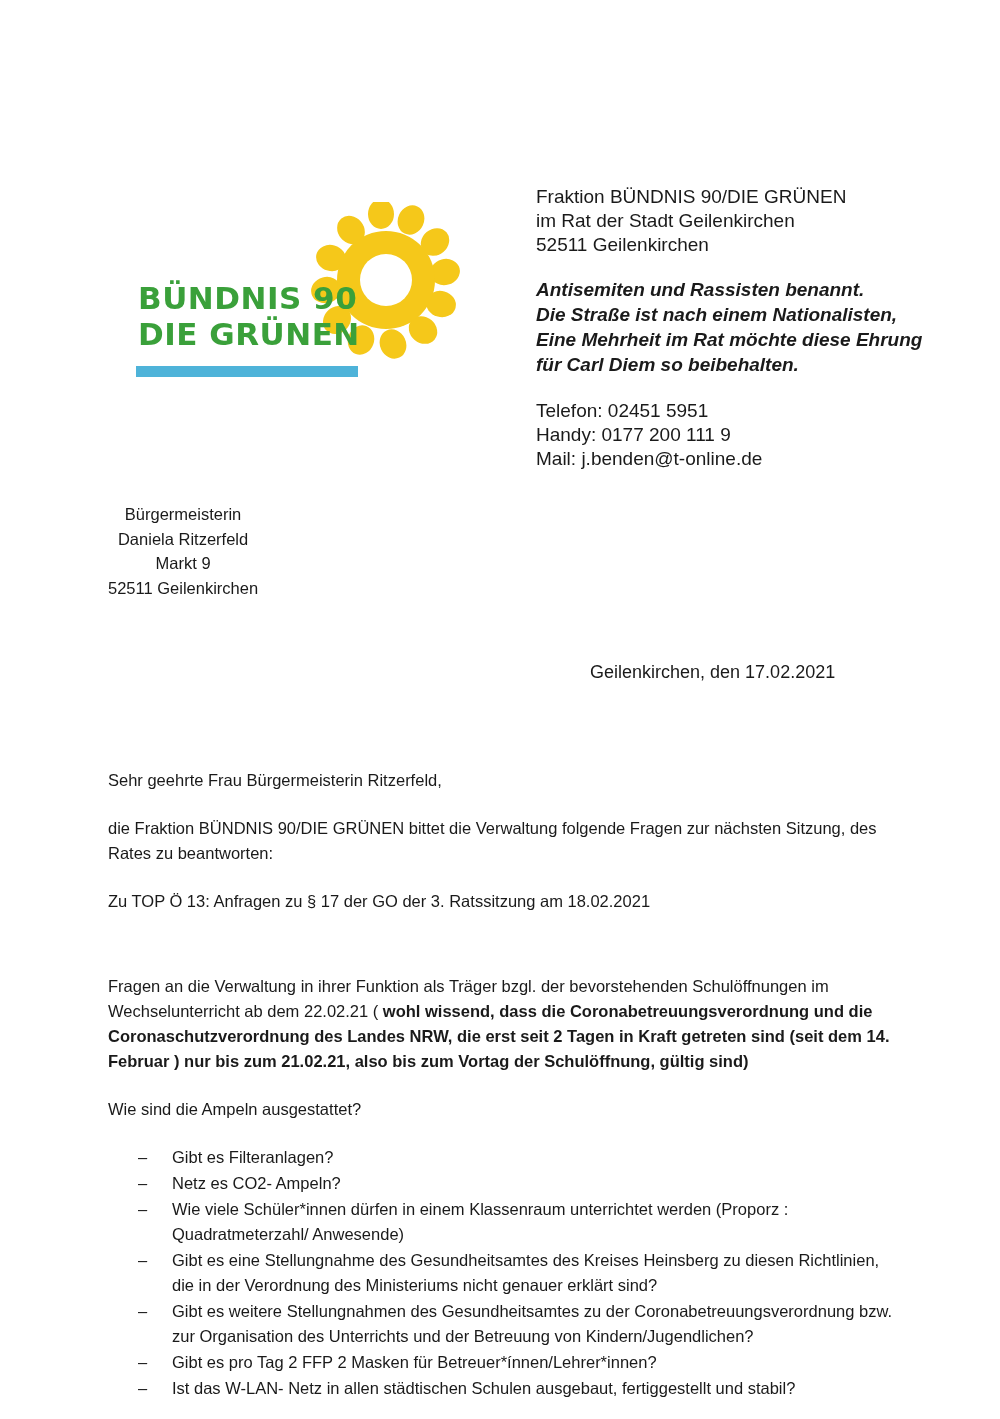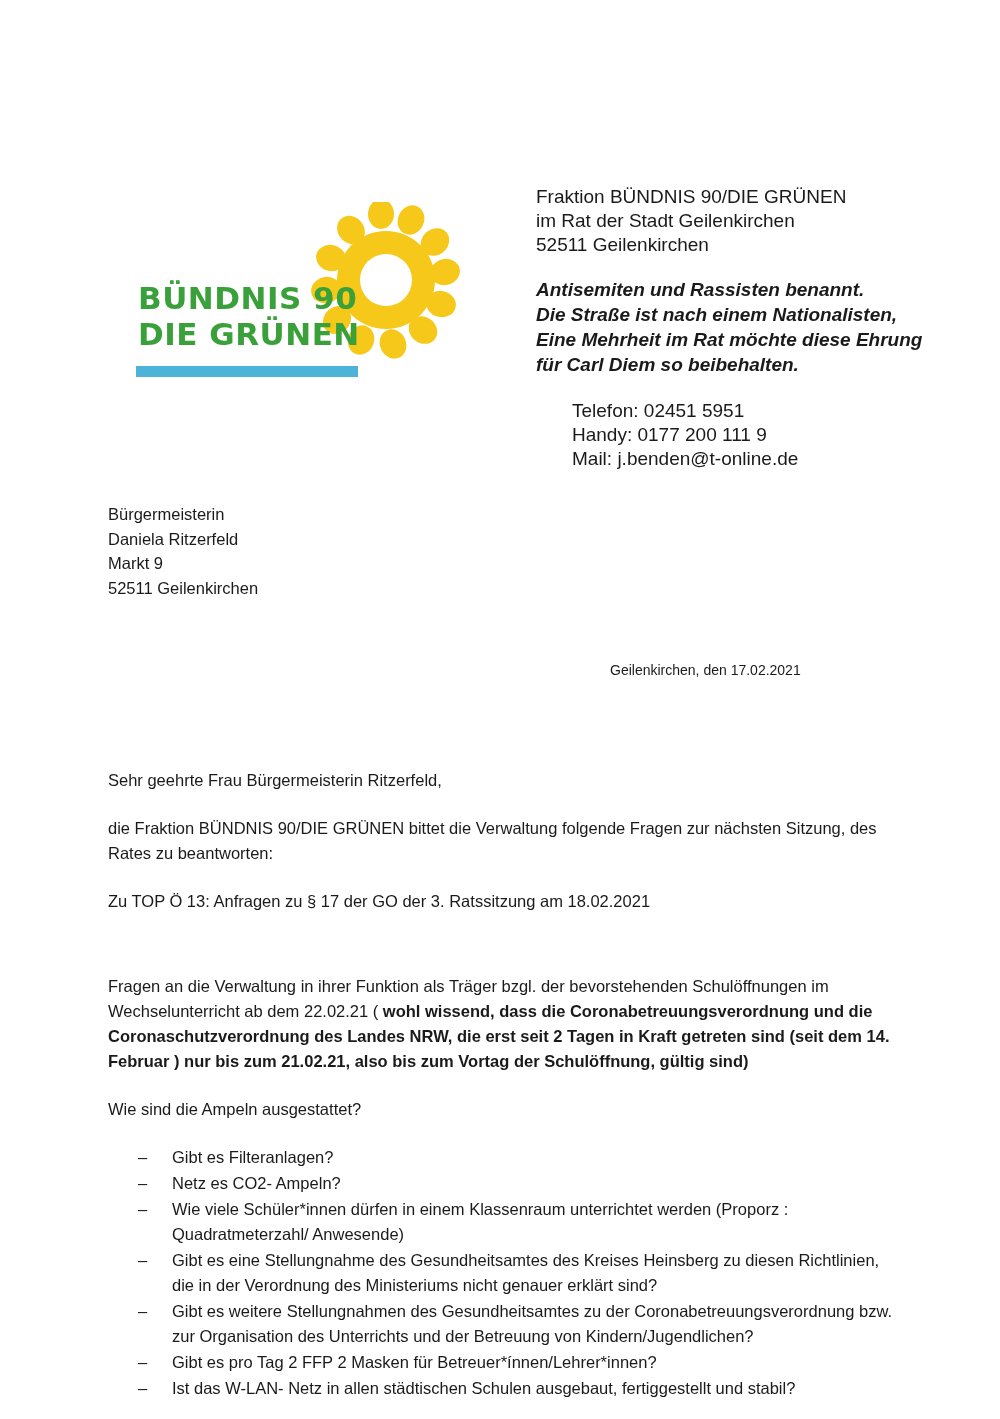--- a/index.html
+++ b/index.html
@@ -74,37 +74,38 @@
     font-size: 19px;
     line-height: 24px;
   }
   .sender .block { margin: 0 0 20px 0; }
   .sender .note {
     font-weight: bold;
     font-style: italic;
     line-height: 25px;
     margin: 0 0 22px 0;
   }
-  .sender .contact { line-height: 24px; margin-left: 36px; }
+  .sender .contact { line-height: 24px; }
 
   
   .recipient {
     position: absolute;
     left: 108px;
     top: 502px;
     font-size: 16.5px;
     line-height: 24.5px;
+    text-align: center;
   }
 
   
   .date {
     position: absolute;
-    left: 610px;
+    left: 590px;
     top: 662px;
-    font-size: 14px;
+    font-size: 18px;
   }
 
   
   .body-text {
     position: absolute;
     left: 108px;
     top: 752px;
     width: 790px;
     font-size: 16.5px;
     line-height: 25px;

